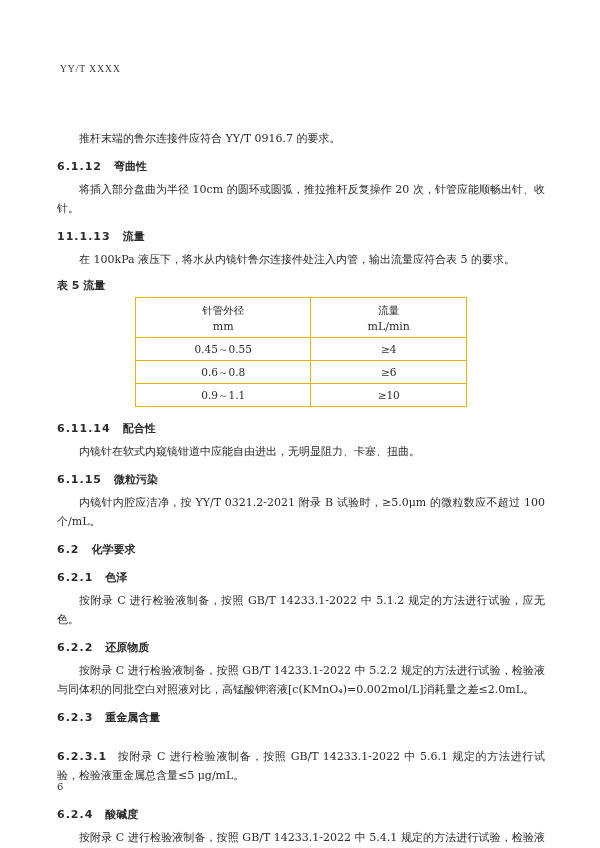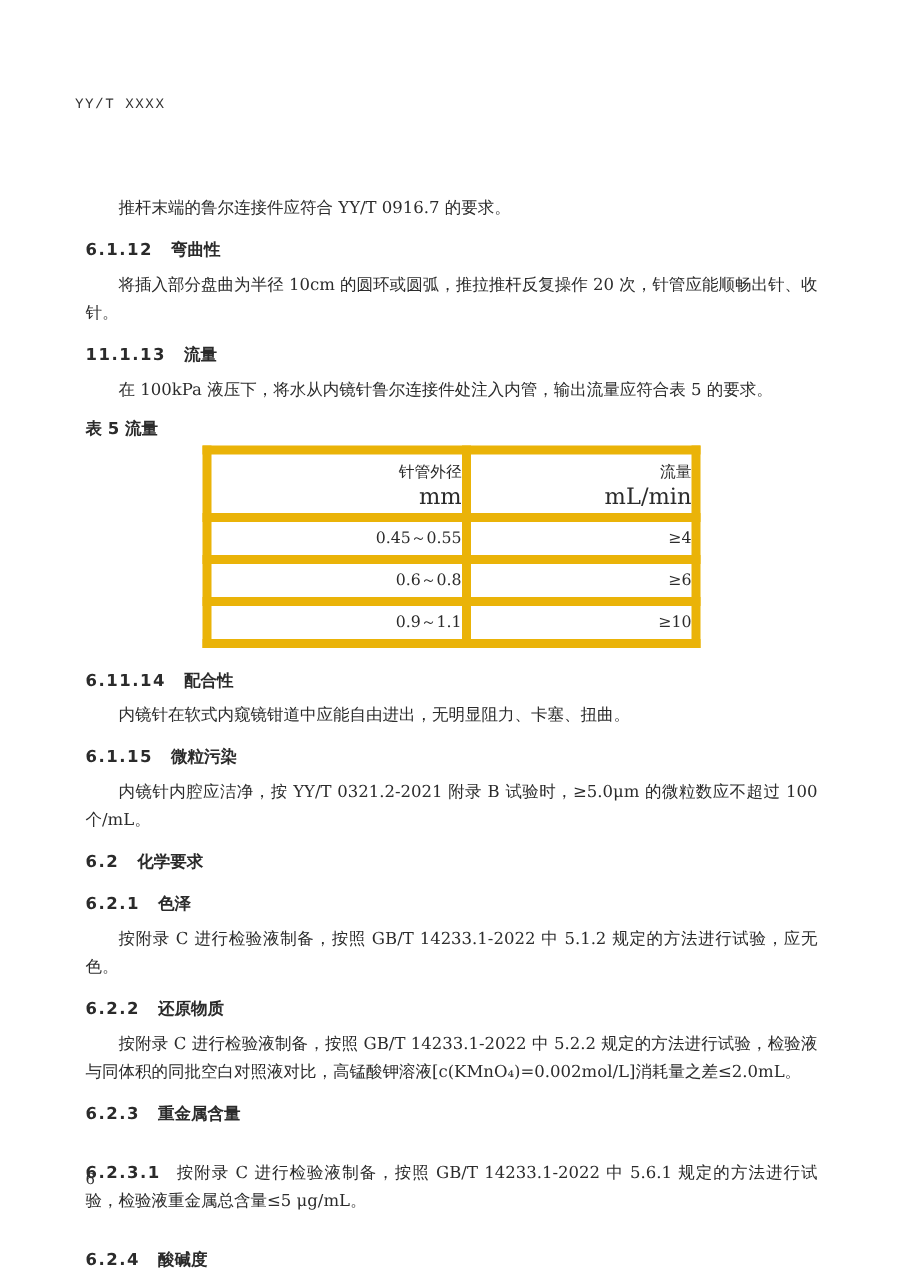--- a/index.html
+++ b/index.html
@@ -7,23 +7,23 @@
     position: relative;
     width: 600px;
     height: 848px;
     background: #ffffff;
     color: #2b2b2b;
     font-family: "DejaVu Serif", "Liberation Serif", serif;
     overflow: hidden;
   }
   .page-header {
     position: absolute;
-    left: 50px;
+    left: 60px;
     top: 64px;
-    font-family: Liberation Mono, monospace;
+    font-family: Liberation Serif, serif;
     font-size: 9.5px;
     letter-spacing: 1px;
     color: #333333;
   }
   .content {
     position: absolute;
     left: 57px;
     top: 126px;
     width: 488px;
     font-size: 11px;
@@ -55,30 +55,29 @@
   }
   table.flow-table {
     width: 332px;
     margin: 2px auto 12px;
     border-collapse: collapse;
     table-layout: fixed;
     font-size: 10.5px;
     text-align: center;
   }
   .flow-table th, .flow-table td {
-    border: 6px solid #eab308;
+    border: 1px solid #eab308;
     font-weight: normal;
     padding: 0;
-    text-align: right;
   }
   .flow-table th { padding: 4px 0 3px; }
   .flow-table col.c1 { width: 53%; }
   .flow-table col.c2 { width: 47%; }
   .th-name { line-height: 17px; }
-  .th-unit { line-height: 15px; font-size: 15px; }
+  .th-unit { line-height: 15px; font-size: 11px; }
   .flow-table td { height: 22px; line-height: 22px; }
   .page-footer {
     position: absolute;
     left: 57px;
     top: 781px;
     font-size: 10px;
     color: #333333;
   }
 </style>
 </head>

